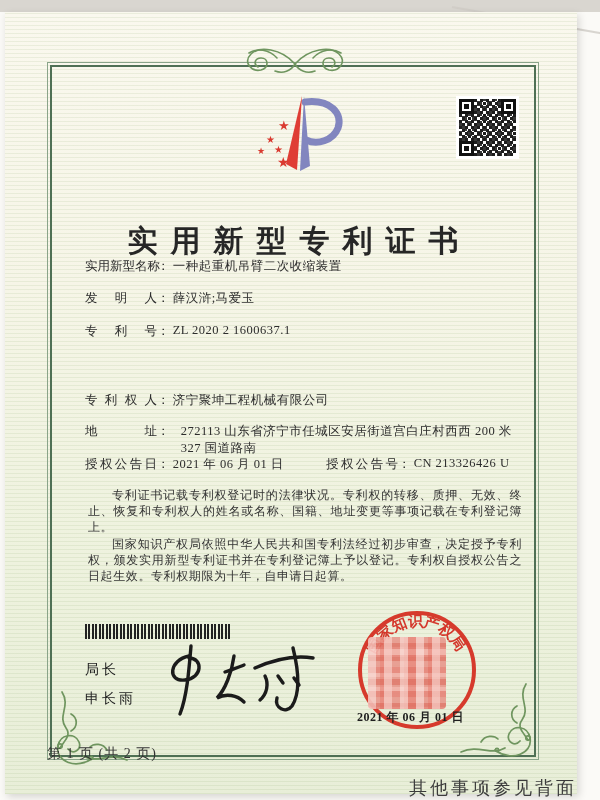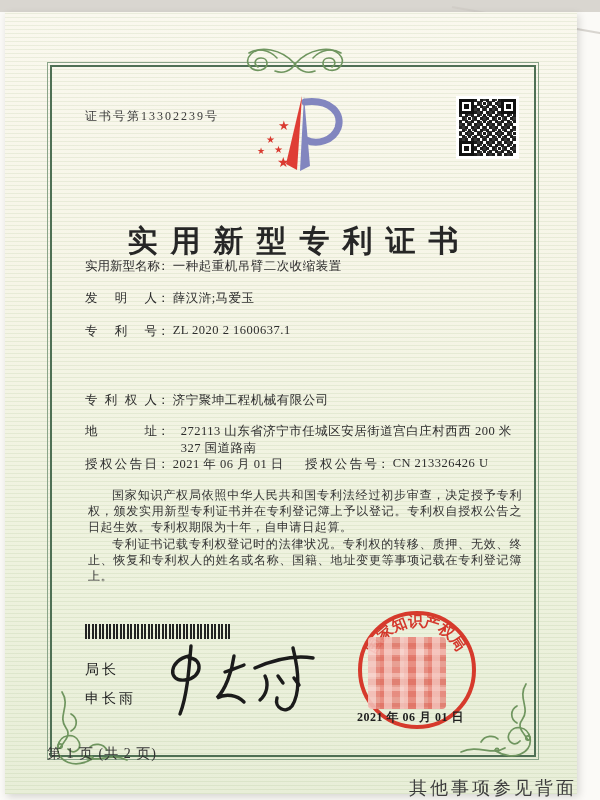--- a/index.html
+++ b/index.html
@@ -28,21 +28,21 @@
   .finder { position:absolute; width:15px; height:15px; border:3px solid #111; background:#fff; }
   .finder::after { content:""; position:absolute; left:2px; top:2px; width:5px; height:5px; background:#111; }
   .f-tl { left:0; top:0; } .f-tr { right:0; top:0; } .f-bl { left:0; bottom:0; }
   .title { position:absolute; left:42px; top:181px; width:492px; text-align:center;
     font-size:30px; font-weight:600; color:#262626; letter-spacing:13px; text-indent:13px;margin-top:28px; }
   .row { position:absolute; left:80px; font-size:12.5px; color:#2d2d2d; white-space:nowrap; }
   .row .lbl { display:inline-block; width:72px; text-align:justify; text-align-last:justify; vertical-align:top; }
   .row .colon { vertical-align:top; }
   .row .val { display:inline-block; vertical-align:top; letter-spacing:0.5px; }
   .val-wrap { white-space:normal; width:352px; line-height:17px;margin-left:8px; }
-  .pair2 { position:absolute; left:220px; top:0; }
+  .pair2 { position:absolute; left:241px; top:0; }
   .paras { position:absolute; left:83px; top:475px; width:434px; }
   .paras p { font-size:12px; line-height:16.2px; color:#333; text-align:justify;
     text-indent:24px; letter-spacing:0.6px; }
   .barcode { position:absolute; left:80px; top:612px; width:146px; height:15px;
     background-image:
       repeating-linear-gradient(90deg,#222 0 1.5px, transparent 1.5px 3.5px),
       repeating-linear-gradient(90deg,#222 0 2px, transparent 2px 7px); }
   .officer-title { position:absolute; left:80px; top:649px; font-size:14px; color:#222; letter-spacing:3px;
     font-family:"Liberation Sans","DejaVu Sans",sans-serif; }
   .officer-name { position:absolute; left:80px; top:678px; font-size:14px; color:#222; letter-spacing:3px;
@@ -109,21 +109,20 @@
       <path d="M52,74 C36,86 14,78 17,62 C19,50 34,48 38,58 C41,66 32,71 27,65"></path>
       <path d="M21,8 C30,22 16,32 25,44 C31,52 22,58 19,64"></path>
       <path d="M86,76 C68,68 56,80 42,72"></path>
       <path d="M30,30 C37,34 37,43 30,47"></path>
       <path d="M66,66 C62,59 53,59 49,63"></path>
       <circle cx="19" cy="62" r="2.2"></circle>
       <circle cx="50" cy="74" r="1.6"></circle>
     </g>
   </svg>
 
-  <div class="cert-number">证书号第13302239号</div>
 
   <svg class="logo" width="110" height="96" viewBox="0 0 110 96">
     <path d="M58,10 C84,7 96,22 91,36 C86,49 70,53 59,48" fill="none" stroke="#8286bf" stroke-width="7" stroke-linecap="round"></path>
     <polygon points="55,4 50,78 39,72" fill="#df3d35"></polygon>
     <polygon points="57,4 53,79 63,74" fill="#8286bf"></polygon>
     <text x="31" y="38" font-size="13" fill="#d93a30">★</text>
     <text x="19" y="51" font-size="10" fill="#d93a30">★</text>
     <text x="10" y="62" font-size="9" fill="#d93a30">★</text>
     <text x="27" y="61" font-size="10" fill="#d93a30">★</text>
     <text x="30" y="75" font-size="14" fill="#d93a30">★</text>
@@ -162,22 +161,22 @@
   <div class="row" style="top:444px">
     <span class="lbl">授权公告日</span><span class="colon">：</span>
     <span class="val">2021 年 06 月 01 日</span>
     <span class="pair2">
       <span class="lbl">授权公告号</span><span class="colon">：</span>
       <span class="val">CN 213326426 U</span>
     </span>
   </div>
 
   <div class="paras">
+    <p>专利证书记载专利权登记时的法律状况。专利权的转移、质押、无效、终止、恢复和专利权人的姓名或名称、国籍、地址变更等事项记载在专利登记簿上。</p>
     <p>国家知识产权局依照中华人民共和国专利法经过初步审查，决定授予专利权，颁发实用新型专利证书并在专利登记簿上予以登记。专利权自授权公告之日起生效。专利权期限为十年，自申请日起算。</p>
-    <p>专利证书记载专利权登记时的法律状况。专利权的转移、质押、无效、终止、恢复和专利权人的姓名或名称、国籍、地址变更等事项记载在专利登记簿上。</p>
   </div>
 
   <div class="barcode"></div>
 
   <div class="officer-title">局长</div>
   <div class="officer-name">申长雨</div>
 
   <svg class="signature" width="175" height="100" viewBox="0 0 175 100">
     <g fill="none" stroke="#1b1b1b" stroke-width="3.4" stroke-linecap="round">
       <path d="M44,18 C24,22 22,44 40,42 C58,40 58,20 44,20"></path>

